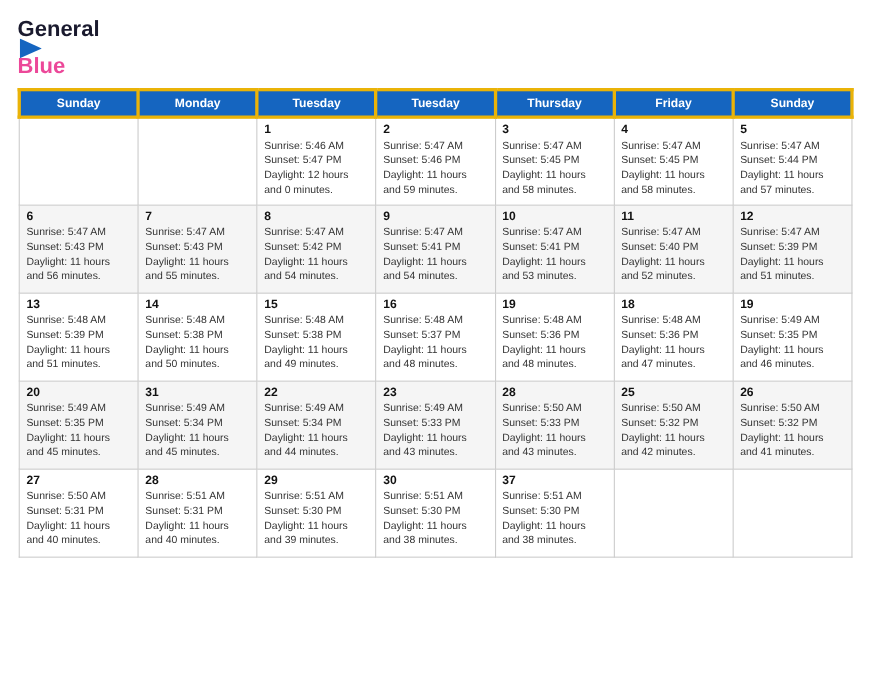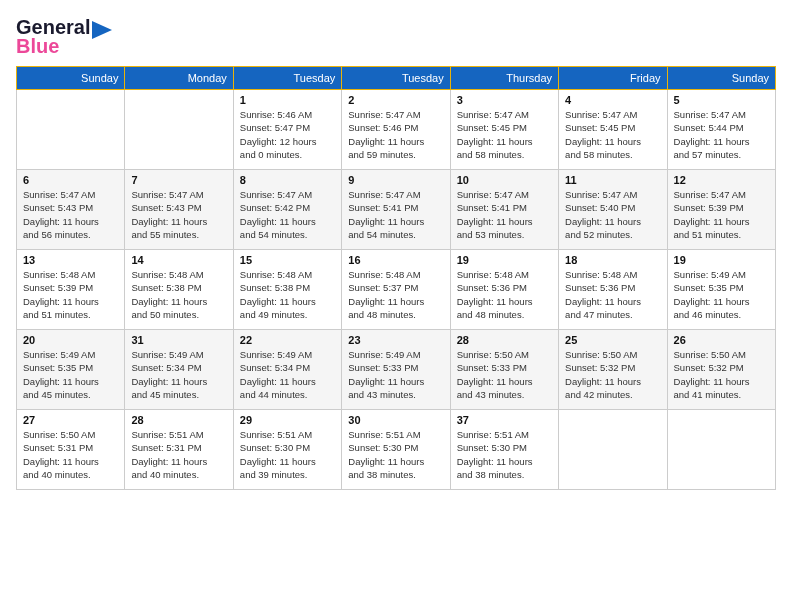--- a/index.html
+++ b/index.html
@@ -35,25 +35,25 @@
       color: #333;
     }
     table {
       width: 100%;
       border-collapse: collapse;
       font-size: 10px;
     }
     thead tr th {
       background-color: #1565c0;
       color: #fff;
-      text-align: right;
+      text-align: center;
       padding: 5px 6px;
       font-size: 11px;
-      font-weight: normal;
-      border: 1px solid #eab308;
+      font-weight: bold;
+      border: 3px solid #eab308;
     }
     tbody tr td {
       border: 1px solid #ccc;
       vertical-align: top;
       padding: 4px 6px;
       width: 14.28%;
       height: 80px;
       background: #fff;
       font-size: 9.5px;
       color: #333;
@@ -72,21 +72,21 @@
     }
     .empty-cell {
       background: #fff;
     }
   </style>
 </head>
 <body>
 
 <div class="header">
   <div class="logo">
-    <div style="display:flex;align-items:flex-end;">
+    <div style="display:flex;align-items:flex-start;flex-direction:column;">
       <span style="font-size:20px;font-weight:bold;color:#1a1a2e;">General</span>
       <svg width="20" height="18" viewBox="0 0 20 18" style="margin-left:2px;margin-top:-4px;">
         <polygon points="0,0 0,18 20,9" fill="#1565c0"></polygon>
       </svg>
     </div>
     <span style="font-size:20px;font-weight:bold;color:#ec4899;margin-top:-4px;">Blue</span>
   </div>
   <div class="title-block">
     <h1></h1>
     <h2></h2>

